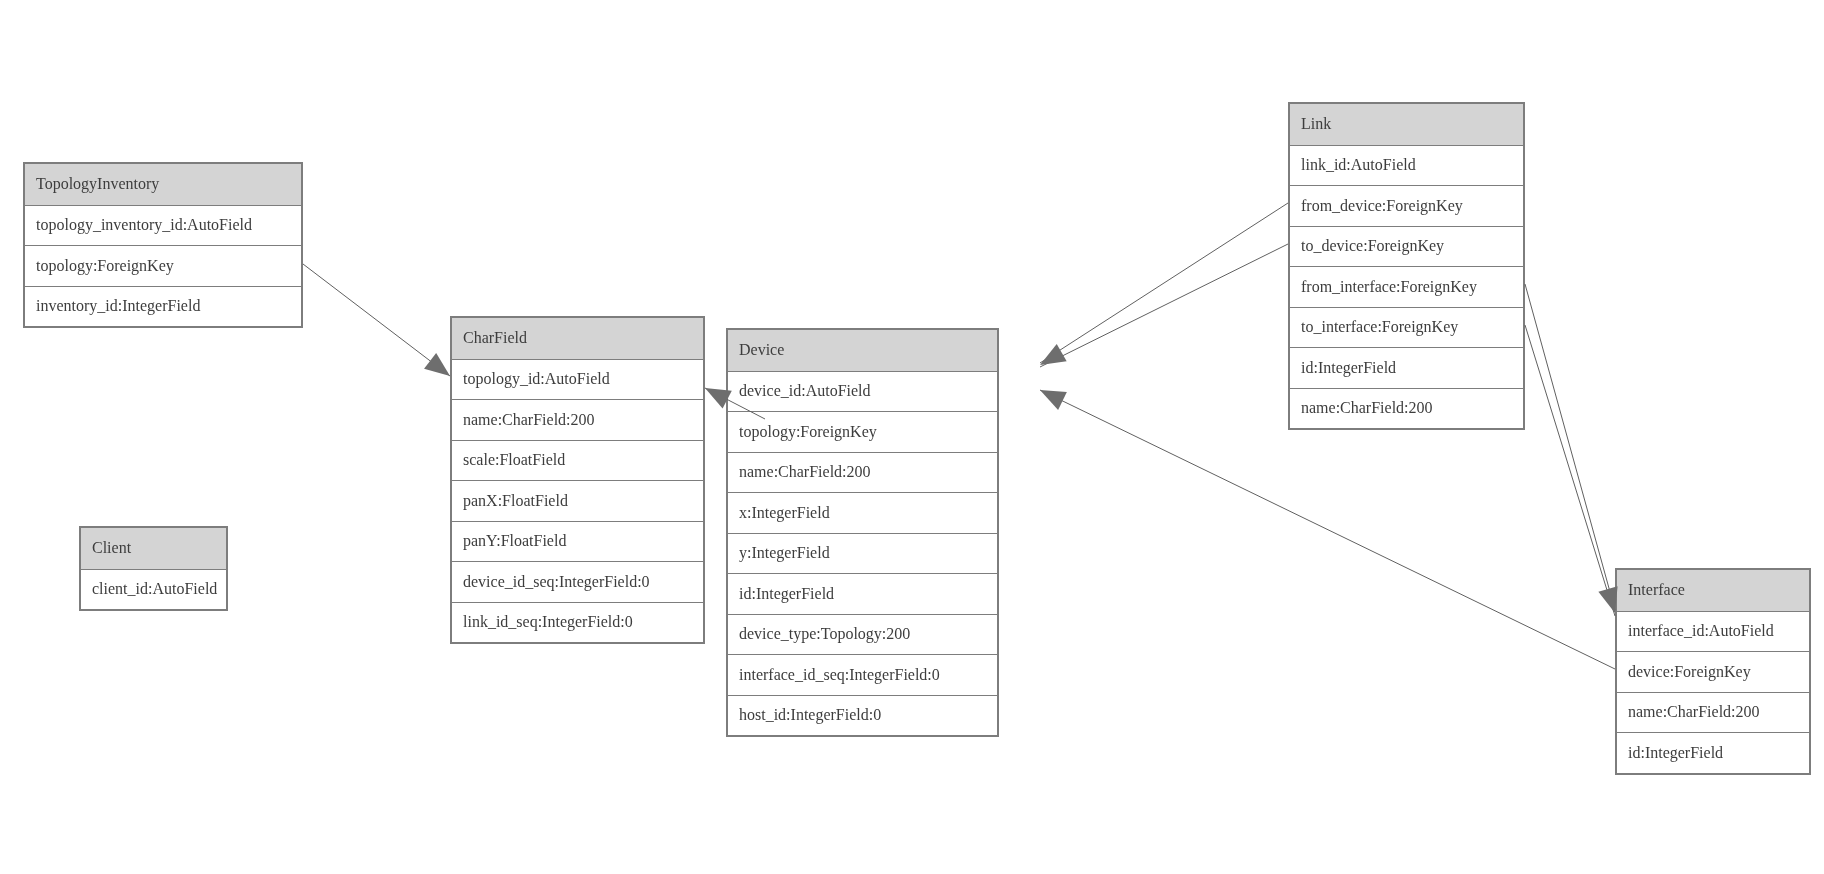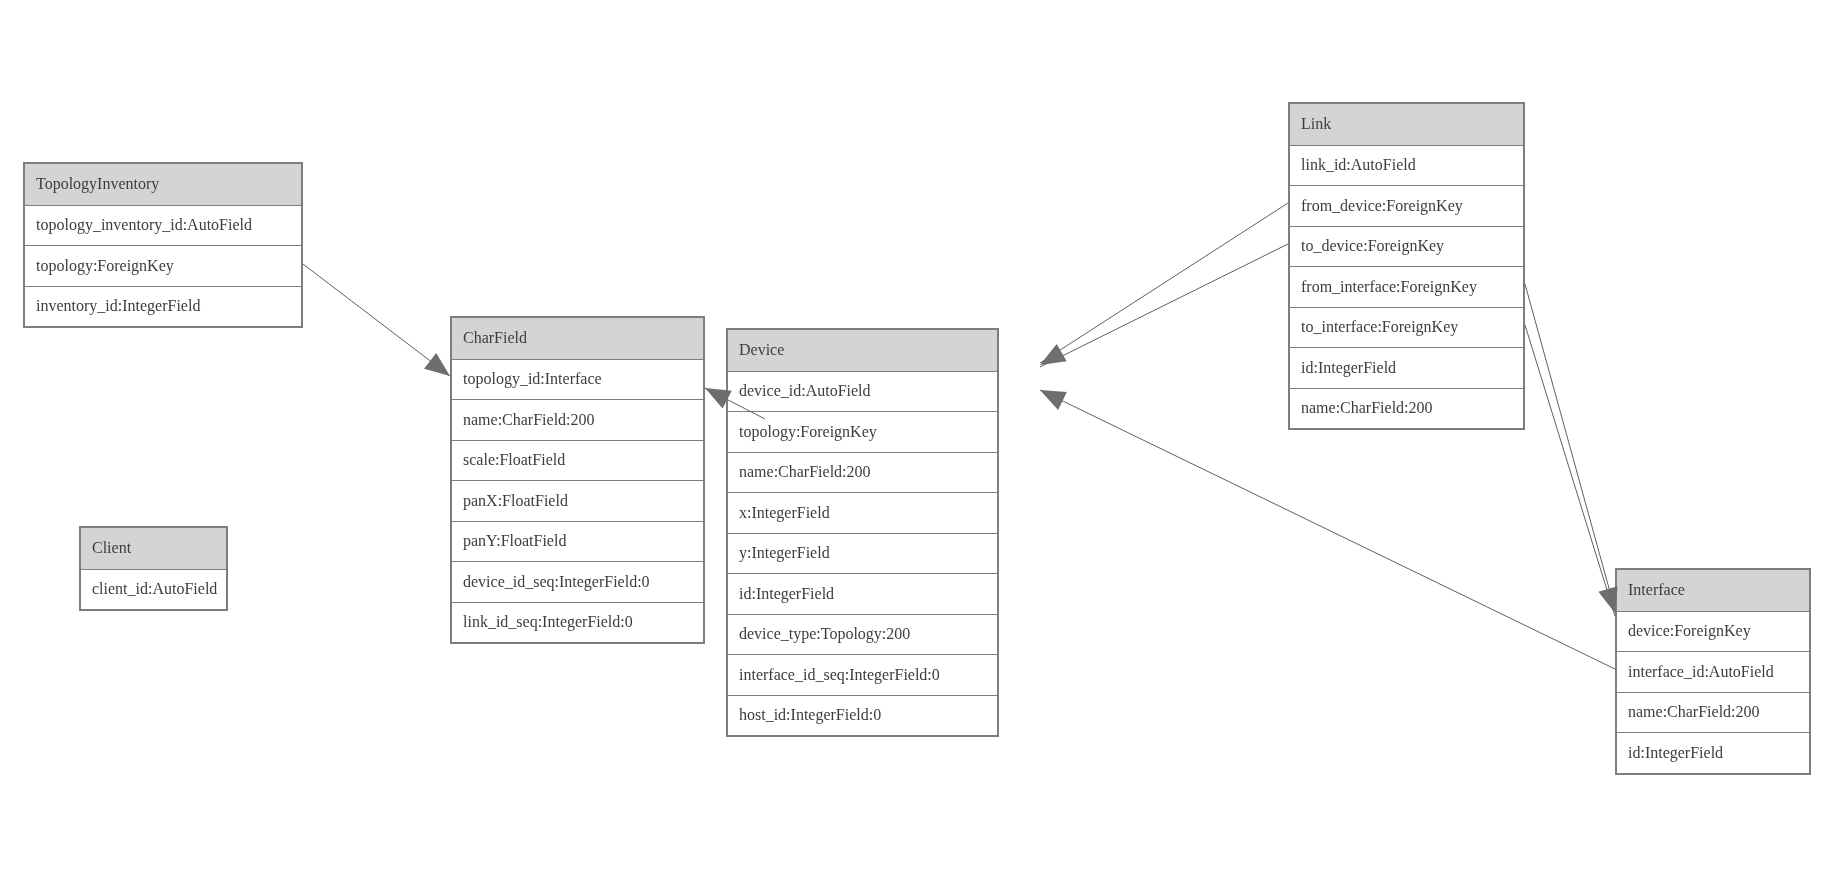--- a/index.html
+++ b/index.html
@@ -67,21 +67,21 @@
       <polygon points="1615,613 1598.3852793572285,591.8115347898282 1617.581385196732,586.1982006114125" fill="#6e6e6e"></polygon>
     </svg>
 <div class="entity" style="left: 23px; top: 162px; width: 280px;">
       <div class="row header" style="height: 40.5px;">TopologyInventory</div>
       <div class="row" style="height: 40.5px;">topology_inventory_id:AutoField</div>
       <div class="row" style="height: 40.5px;">topology:ForeignKey</div>
       <div class="row" style="height: 40.5px;">inventory_id:IntegerField</div>
     </div>
     <div class="entity" style="left: 450px; top: 316px; width: 255px;">
       <div class="row header" style="height: 40.5px;">CharField</div>
-      <div class="row" style="height: 40.5px;">topology_id:Interface</div>
+      <div class="row" style="height: 40.5px;">topology_id:AutoField</div>
       <div class="row" style="height: 40.5px;">name:CharField:200</div>
       <div class="row" style="height: 40.5px;">scale:FloatField</div>
       <div class="row" style="height: 40.5px;">panX:FloatField</div>
       <div class="row" style="height: 40.5px;">panY:FloatField</div>
       <div class="row" style="height: 40.5px;">device_id_seq:IntegerField:0</div>
       <div class="row" style="height: 40.5px;">link_id_seq:IntegerField:0</div>
     </div>
     <div class="entity" style="left: 79px; top: 526px; width: 149px;">
       <div class="row header" style="height: 40.5px;">Client</div>
       <div class="row" style="height: 40.5px;">client_id:AutoField</div>
@@ -103,18 +103,18 @@
       <div class="row" style="height: 40.5px;">link_id:AutoField</div>
       <div class="row" style="height: 40.5px;">from_device:ForeignKey</div>
       <div class="row" style="height: 40.5px;">to_device:ForeignKey</div>
       <div class="row" style="height: 40.5px;">from_interface:ForeignKey</div>
       <div class="row" style="height: 40.5px;">to_interface:ForeignKey</div>
       <div class="row" style="height: 40.5px;">id:IntegerField</div>
       <div class="row" style="height: 40.5px;">name:CharField:200</div>
     </div>
     <div class="entity" style="left: 1615px; top: 568px; width: 196px;">
       <div class="row header" style="height: 40.5px; text-align: center;">Interface</div>
+      <div class="row" style="height: 40.5px;">interface_id:AutoField</div>
       <div class="row" style="height: 40.5px;">device:ForeignKey</div>
-      <div class="row" style="height: 40.5px;">interface_id:AutoField</div>
       <div class="row" style="height: 40.5px;">name:CharField:200</div>
       <div class="row" style="height: 40.5px;">id:IntegerField</div>
     </div>
   </div>
 
 </body></html>

